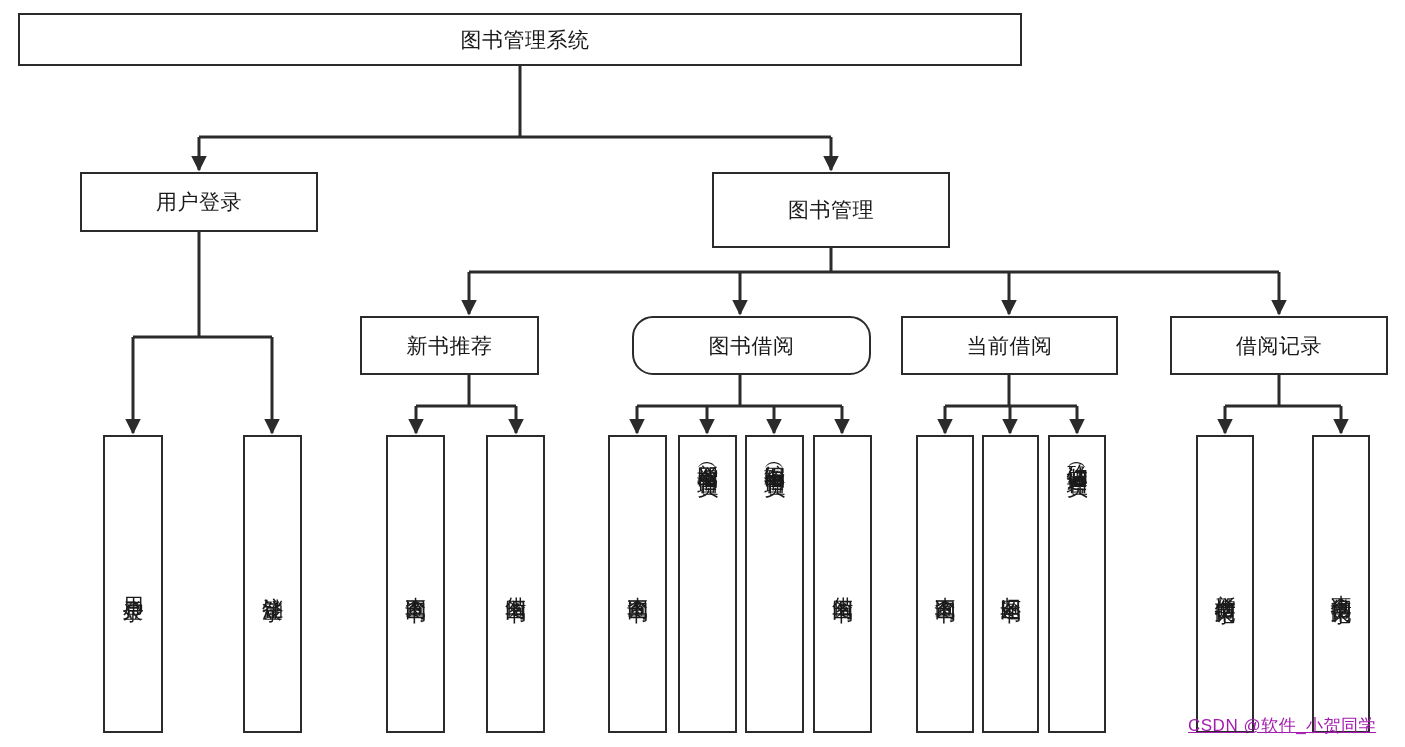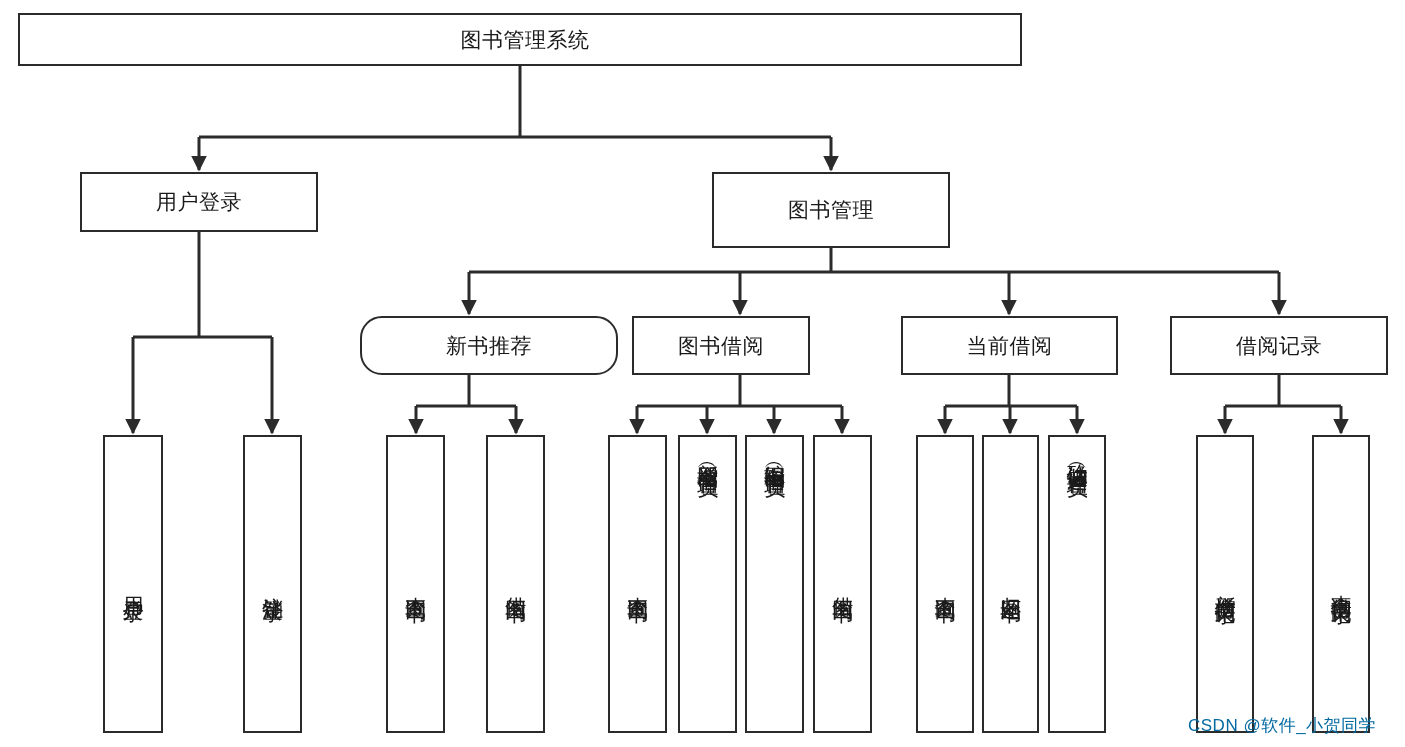--- a/index.html
+++ b/index.html
@@ -119,24 +119,24 @@
     <span class="node-label-h">图书管理系统</span>
   </div>
 
   <div class="node-box" id="box-l2-0" style="left: 80px; top: 172px; width: 238px; height: 60px;">
     <span class="node-label-h">用户登录</span>
   </div>
   <div class="node-box" id="box-l2-1" style="left: 712px; top: 172px; width: 238px; height: 76px;">
     <span class="node-label-h">图书管理</span>
   </div>
 
-  <div class="node-box" id="box-l3-0" style="left: 360px; top: 316px; width: 258px; height: 59px; border-radius: 22px;">
+  <div class="node-box" id="box-l3-0" style="left: 360px; top: 316px; width: 179px; height: 59px;">
     <span class="node-label-h">新书推荐</span>
   </div>
-  <div class="node-box" id="box-l3-1" style="left: 632px; top: 316px; width: 178px; height: 59px;">
+  <div class="node-box" id="box-l3-1" style="left: 632px; top: 316px; width: 239px; height: 59px; border-radius: 21px;">
     <span class="node-label-h">图书借阅</span>
   </div>
   <div class="node-box" id="box-l3-2" style="left: 901px; top: 316px; width: 217px; height: 59px;">
     <span class="node-label-h">当前借阅</span>
   </div>
   <div class="node-box" id="box-l3-3" style="left: 1170px; top: 316px; width: 218px; height: 59px;">
     <span class="node-label-h">借阅记录</span>
   </div>
 
   <div class="node-box vertical centered" id="box-leaf-0" style="left: 103px; top: 435px; width: 60px; height: 298px;">
@@ -172,15 +172,15 @@
   <div class="node-box vertical" id="box-leaf-10" style="left: 1048px; top: 435px; width: 58px; height: 298px;">
     <span class="node-label-v">确认归还（管理员）</span>
   </div>
   <div class="node-box vertical centered" id="box-leaf-11" style="left: 1196px; top: 435px; width: 58px; height: 298px;">
     <span class="node-label-v">新增借阅记录</span>
   </div>
   <div class="node-box vertical centered" id="box-leaf-12" style="left: 1312px; top: 435px; width: 58px; height: 298px;">
     <span class="node-label-v">查询借阅记录</span>
   </div>
 
-  <div class="watermark" id="wm" style="left: 1188px; top: 714px; color: #0369a1;">CSDN @软件_小贺同学</div>
+  <div class="watermark" id="wm" style="left: 1188px; top: 714px; color: #a21caf; text-decoration: underline;">CSDN @软件_小贺同学</div>
 
 </div>
 
 </body></html>

